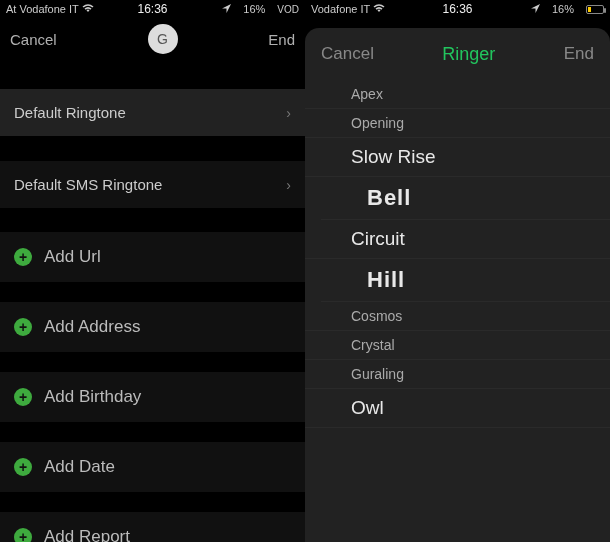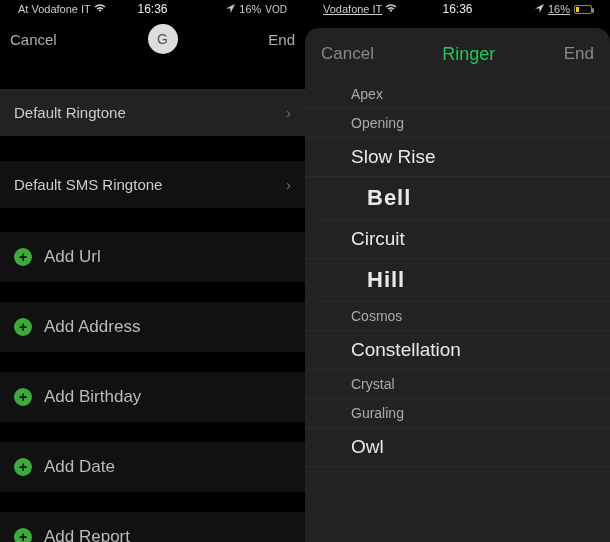--- a/index.html
+++ b/index.html
@@ -1,44 +1,44 @@
 <!DOCTYPE html>
 <html><head>
 <meta charset="utf-8">
 <style>
   * { box-sizing: border-box; margin: 0; padding: 0; }
   html, body { width: 610px; height: 542px; background: #000; font-family: -apple-system, Helvetica, Arial, sans-serif; overflow: hidden; color: #ccc; }
   .stage { position: relative; width: 610px; height: 542px; }
 
   
   .left { position: absolute; left: 0; top: 0; width: 305px; height: 542px; background: #000; }
-  .statusbar { height: 18px; font-size: 11px; color: #ccc; display: flex; align-items: center; justify-content: space-between; padding: 0 18px; }
+  .statusbar { height: 18px; font-size: 11px; color: #ccc; display: flex; align-items: center; justify-content: space-between; padding: 0 6px; }
   .sb-left { display:flex; align-items:center; gap:3px; }
-  .sb-right { display:flex; align-items:center; gap:4px; }
+  .sb-right { display:flex; align-items:center; gap:12px; }
   .sb-time { position:absolute; left:50%; transform:translateX(-50%); font-size:12px; color:#eee; }
   .battery { width:18px; height:9px; border:1px solid #888; border-radius:2px; position:relative; }
   .battery::after { content:""; position:absolute; right:-3px; top:2px; width:2px; height:5px; background:#888; border-radius:1px; }
   .battery .fill { position:absolute; left:1px; top:1px; height:5px; background:#fc0; }
 
   .navbar-left { height: 42px; display:flex; align-items:center; justify-content:space-between; padding: 0 10px; }
   .nav-side { font-size:15px; color:#b0b0b0; }
   .avatar { width:30px; height:30px; border-radius:50%; background:#ddd; color:#555; display:flex; align-items:center; justify-content:center; font-size:14px; }
 
   .row { height: 48px; background:#111; display:flex; align-items:center; padding:0 14px; font-size:15px; color:#ccc; justify-content:space-between; border-top:1px solid #000; }
   .row.hl { background:#222; }
   .chev { color:#777; font-size:14px; }
   .spacer24 { height:24px; }
   .spacer20 { height:20px; }
 
   .addrow { height:50px; background:#111; display:flex; align-items:center; padding:0 14px; gap:12px; }
   .plus { width:18px; height:18px; border-radius:50%; background:#3eaa3e; color:#111; display:flex; align-items:center; justify-content:center; font-size:14px; font-weight:bold; line-height:1; }
   .addrow .lbl { font-size:17px; color:#bbb; }
 
   
-  .right { position: absolute; left: 305px; top: 0; width: 305px; height: 542px; background: #000; text-decoration: underline; }
+  .right { position: absolute; left: 305px; top: 0; width: 305px; height: 542px; background: #000; }
   .overlay { position:absolute; left:0; top:28px; right:0; bottom:0; background:#222; border-radius:14px 14px 0 0; }
   .navbar-right { height:52px; display:flex; align-items:center; justify-content:space-between; padding:0 16px; }
   .nav-cancel { font-size:17px; color:#888; }
   .nav-title { font-size:18px; color:#22c55e; font-weight:500; }
   .nav-end { font-size:17px; color:#888; }
 
   .list { }
   .item { padding: 6px 0 6px 46px; font-size:14px; color:#aaa; border-bottom:1px solid rgba(255,255,255,0.04); }
   .item.big { font-size:19px; color:#e8e8e8; padding-top:8px; padding-bottom:8px; }
   .item.huge { font-size:22px; color:#e8e8e8; letter-spacing:1px; font-weight:600; padding-top:8px; padding-bottom:8px;margin-left:16px; }
@@ -147,21 +147,20 @@
         <span class="nav-end">End</span>
       </div>
       <div class="list" id="ringer-list">
           <div class="item ">Apex</div>
           <div class="item ">Opening</div>
           <div class="item big">Slow Rise</div>
           <div class="item huge">Bell</div>
           <div class="item big">Circuit</div>
           <div class="item huge">Hill</div>
           <div class="item ">Cosmos</div>
-          <div class="item big">Constellation</div>
           <div class="item ">Crystal</div>
           <div class="item ">Guraling</div>
           <div class="item big">Owl</div>
         </div>
     </div>
   </div>
 
 </div>
 
 </body></html>

